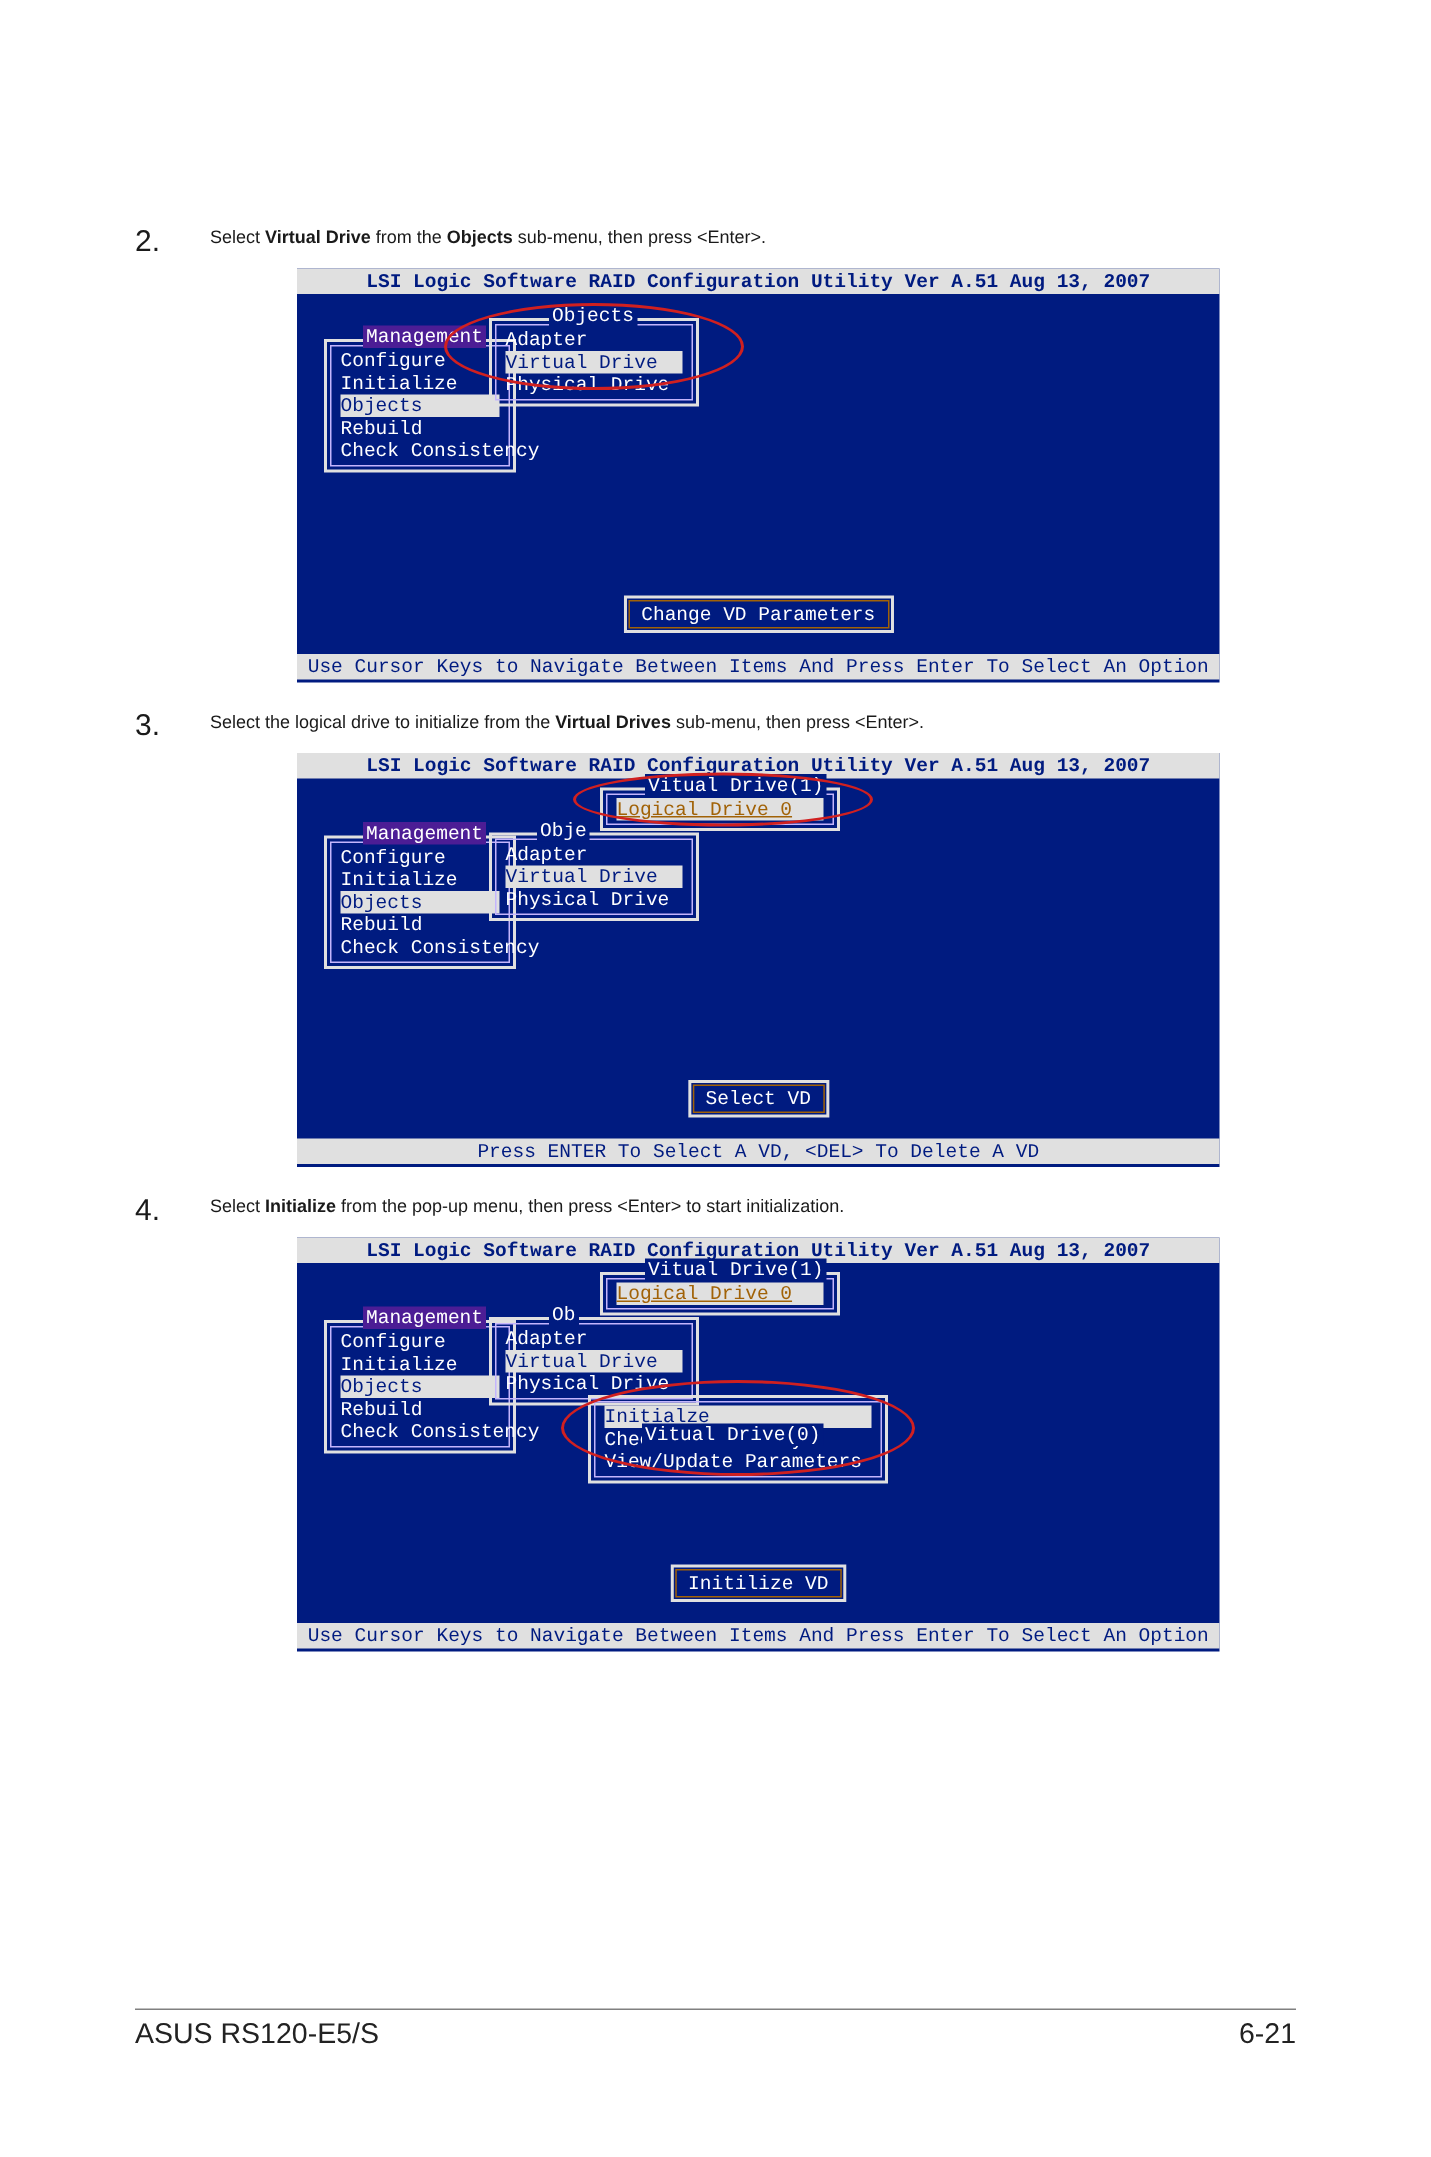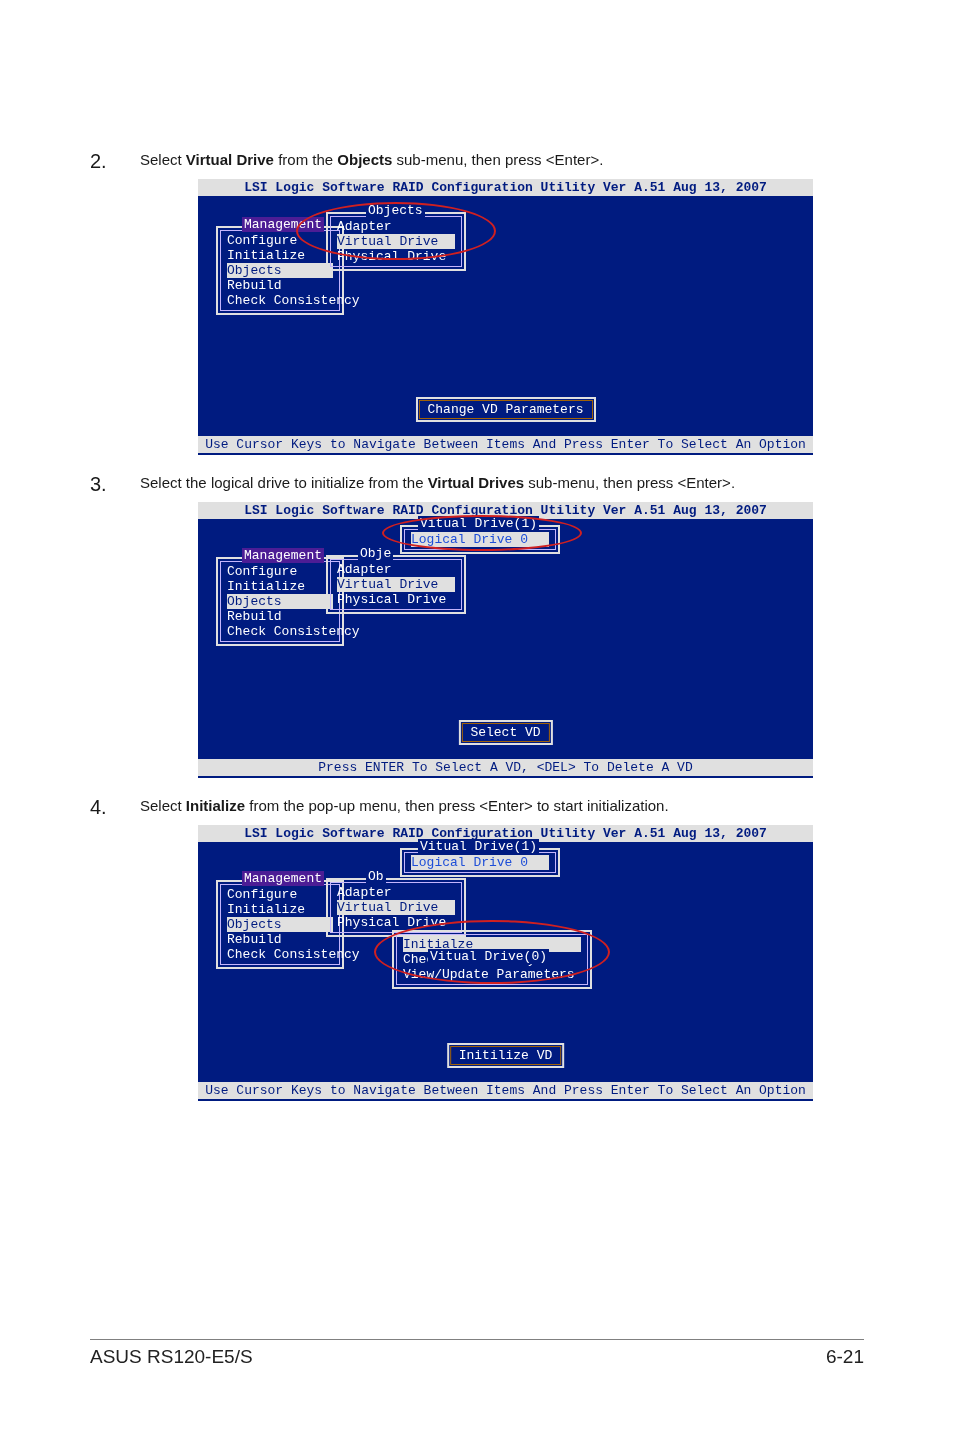--- a/index.html
+++ b/index.html
@@ -13,21 +13,21 @@
   }
   .page {
     padding: 150px 90px 0 90px;
   }
   .step-row {
     display: flex;
     gap: 28px;
     margin-bottom: 6px;
   }
   .step-num { width: 22px; font-size: 20px; }
-  .step-text { flex: 1; font-size: 15px; line-height: 1.35; }
+  .step-text { flex: 1; font-size: 12px; line-height: 1.35; }
   .bold { font-weight: 700; }
 
   .bios {
     width: 615px;
     margin: 4px 0 18px 108px;
     background: #001b80;
     color: #fff;
     font-family: "Courier New", monospace;
     font-size: 13px;
     position: relative;
@@ -91,24 +91,24 @@
     background: #001b80; padding: 0 2px; color: #fff;
   }
   .obj-hl { background: #e0e0e0; color: #001b80; display:inline-block; width:100%; }
   
   .vd-box {
     position: absolute;
     left: 202px; top: 6px;
     width: 160px;
   }
   .vd-title {
-    position: absolute; left: 18px; top: -9px;
+    position: absolute; left: 30px; top: -9px;
     background: #001b80; color:#fff; padding:0 2px;
   }
-  .vd-hl-inv { background: #e0e0e0; color:#1d4ed8; display:inline-block; width:100%; }
+  .vd-hl-inv { background: #e0e0e0; color:#a16207; display:inline-block; width:100%;text-decoration:underline; }
 
   .vd0-box {
     position: absolute;
     left: 194px; top: 88px;
     width: 200px;
   }
   .vd0-title {
     position: absolute; left: 36px; top: -9px;
     background: #001b80; color:#fff; padding:0 2px;margin-top:28px;
   }

